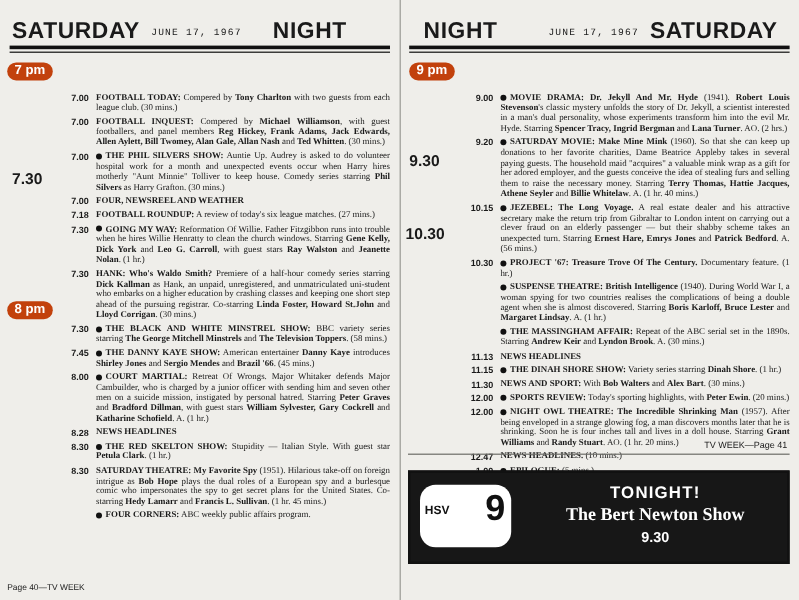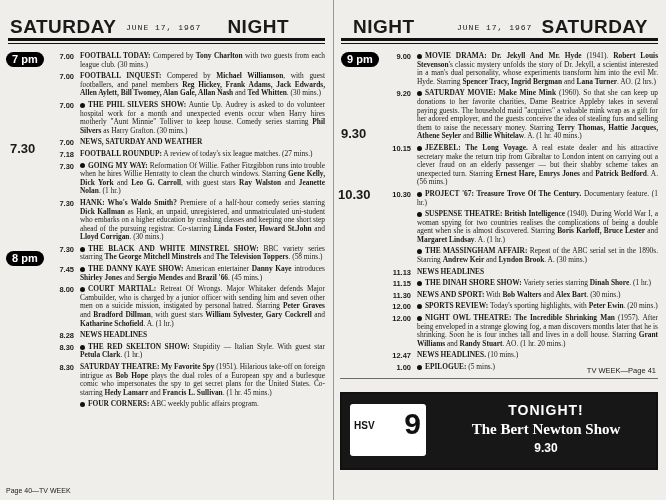--- a/index.html
+++ b/index.html
@@ -36,35 +36,35 @@
   .left .mh-date{left:118px;}
   .left .mh-night{right:36px;}
   
   .right .mh-night{left:12px;}
   .right .mh-date{left:116px;}
   .right .mh-sat{right:10px;}
 
   
   .hourbadge{
     position:absolute;left:6px;
-    background:#000000;color:#fff;
+    background:#c2410c;color:#fff;
     font-family:"Liberation Sans", sans-serif;
     font-weight:bold;font-size:11px;
     padding:1px 6px 2px 6px;
     border-radius:9px;
     letter-spacing:0px;
   }
   .bigtime{
     position:absolute;left:10px;
     font-family:"Liberation Sans", sans-serif;
     font-weight:bold;font-size:13px;
   }
 
   
-  .listing{position:absolute;left:8px;right:8px;}
+  .listing{position:absolute;left:8px;right:8px;margin-top:25px;}
   .row{position:relative;margin-bottom:3px;}
   .time{
     position:absolute;left:40px;top:0;width:26px;
     font-family:"Liberation Sans", sans-serif;
     font-size:7.5px;font-weight:bold;text-align:right;
   }
   .body{margin-left:72px;font-size:7.4px;line-height:8.6px;text-align:justify;}
   .right .time{left:44px;}
   .right .body{margin-left:76px;}
   .t{font-weight:bold;}
@@ -82,21 +82,21 @@
   .foot-rule{position:absolute;left:340px;right:8px;top:378px;height:1px;background:#6d6d68;}
 
   
   .promo{
     position:absolute;left:340px;right:8px;top:392px;height:74px;
     background:#171717;color:#fff;
     border:2px solid #111;
   }
   .promo .logo{
     position:absolute;left:8px;top:10px;width:76px;height:52px;
-    background:#fff;color:#111;border-radius:3px;
+    background:#fff;color:#111;border-radius:13px;
   }
   .promo .logo .lbl{
     position:absolute;left:4px;top:16px;
     font-family:"Liberation Sans", sans-serif;font-weight:bold;font-size:10px;
   }
   .promo .logo .num{
     position:absolute;right:5px;top:5px;
     font-family:"Liberation Sans", sans-serif;font-weight:bold;font-size:30px;line-height:30px;
   }
   .promo .ptxt{position:absolute;left:100px;right:6px;top:8px;text-align:center;}
@@ -130,21 +130,21 @@
         <div class="row">
           <div class="time">7.00</div>
           <div class="body"><span class="t">FOOTBALL INQUEST:</span> Compered by <span class="t">Michael Williamson</span>, with guest footballers, and panel members <span class="t">Reg Hickey, Frank Adams, Jack Edwards, Allen Aylett, Bill Twomey, Alan Gale, Allan Nash</span> and <span class="t">Ted Whitten</span>. (30 mins.)</div>
         </div>
         <div class="row">
           <div class="time">7.00</div>
           <div class="body"><span class="dot"></span><span class="t">THE PHIL SILVERS SHOW:</span> Auntie Up. Audrey is asked to do volunteer hospital work for a month and unexpected events occur when Harry hires motherly "Aunt Minnie" Tolliver to keep house. Comedy series starring <span class="t">Phil Silvers</span> as Harry Grafton. (30 mins.)</div>
         </div>
         <div class="row">
           <div class="time">7.00</div>
-          <div class="body"><span class="t">NEWS, SATURDAY AND WEATHER</span></div>
+          <div class="body"><span class="t">FOUR, NEWSREEL AND WEATHER</span></div>
         </div>
         <div class="row">
           <div class="time">7.18</div>
           <div class="body"><span class="t">FOOTBALL ROUNDUP:</span> A review of today's six league matches. (27 mins.)</div>
         </div>
         <div class="row">
           <div class="time">7.30</div>
           <div class="body"><span class="dot"></span><span class="t">GOING MY WAY:</span> Reformation Of Willie. Father Fitzgibbon runs into trouble when he hires Willie Henratty to clean the church windows. Starring <span class="t">Gene Kelly, Dick York</span> and <span class="t">Leo G. Carroll</span>, with guest stars <span class="t">Ray Walston</span> and <span class="t">Jeanette Nolan</span>. (1 hr.)</div>
         </div>
         <div class="row">

